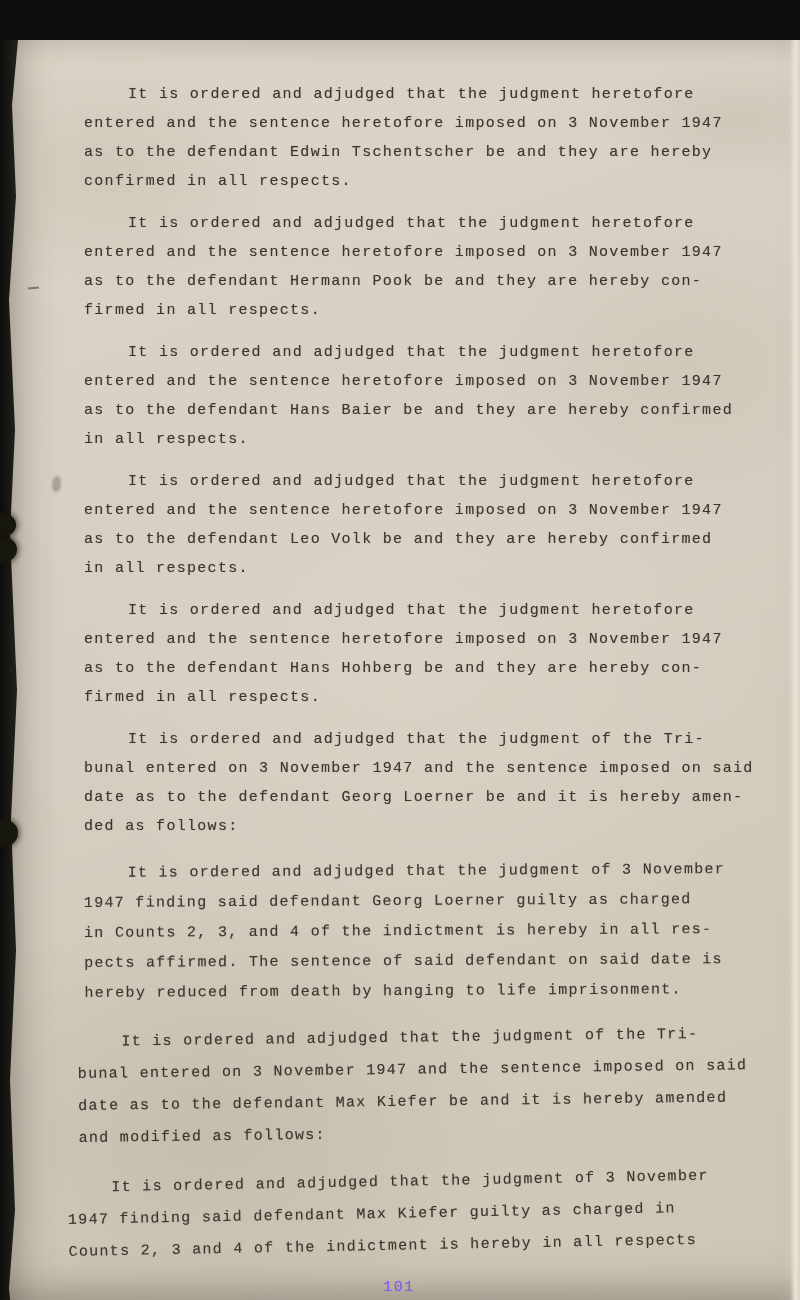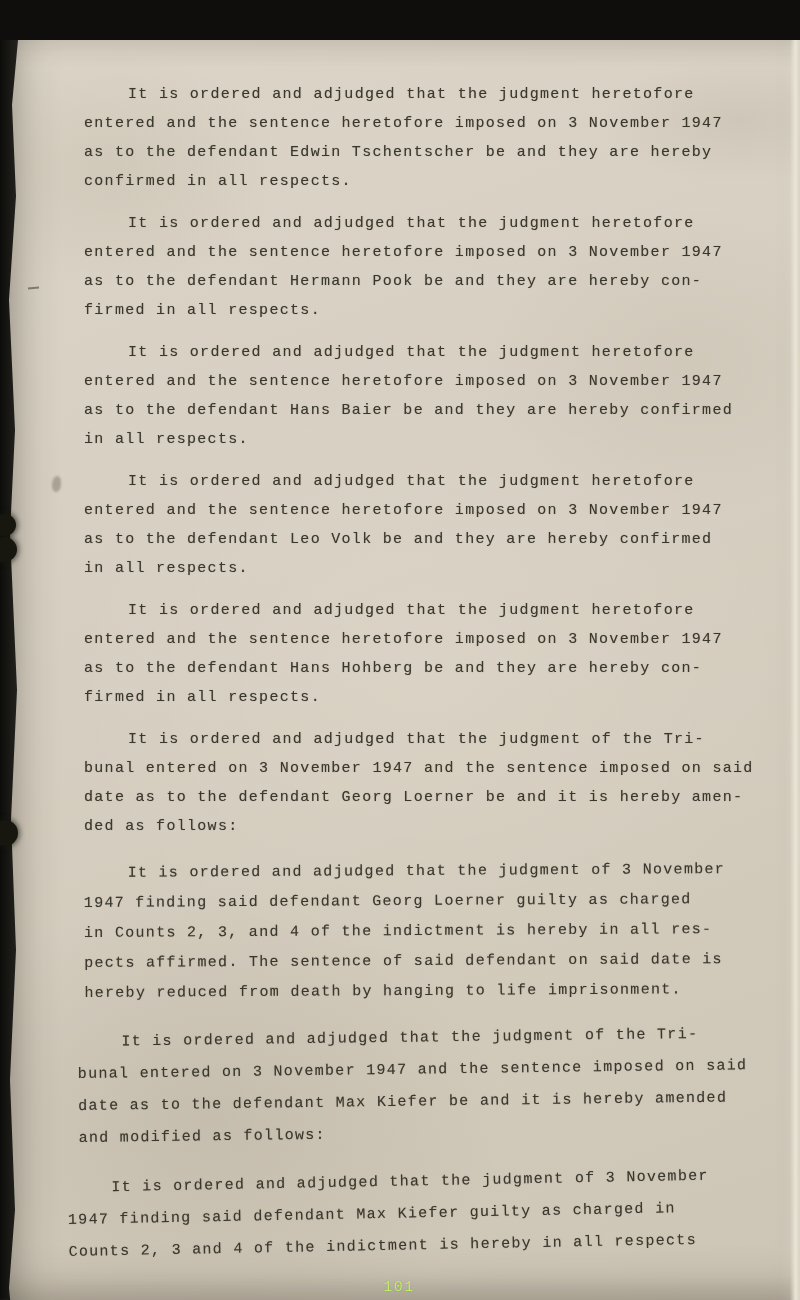--- a/index.html
+++ b/index.html
@@ -58,21 +58,21 @@
   .tilt-a { transform: rotate(-0.35deg); transform-origin: 0 50%; }
   .tilt-b { transform: rotate(-0.75deg); transform-origin: 0 50%; margin-left: -6px; }
   .tilt-c { transform: rotate(-1.1deg);  transform-origin: 0 50%; margin-left: -16px; }
   .page-number {
     margin-top: 10px;
     text-align: center;
     padding-right: 70px;
     font-size: 15px;
     line-height: 18px;
     letter-spacing: 1.5px;
-    color: #bef264;
+    color: #8b5cf6;
     text-shadow: 0 0 1px rgba(58,55,45,.40);
   }
   .edge-left {
     position: absolute; left: 0; top: 0;
     width: 20px; height: 1300px;
     background: linear-gradient(90deg, #0c0c0a 0%, #1d1c18 60%, #262420 100%);
     clip-path: polygon(0 0, 18px 0, 12px 5%, 16px 12%, 9px 20%, 15px 30%, 10px 38%,
                        17px 50%, 11px 60%, 16px 70%, 10px 80%, 15px 90%, 9px 96%, 14px 100%, 0 100%);
   }
   .edge-bottom {

